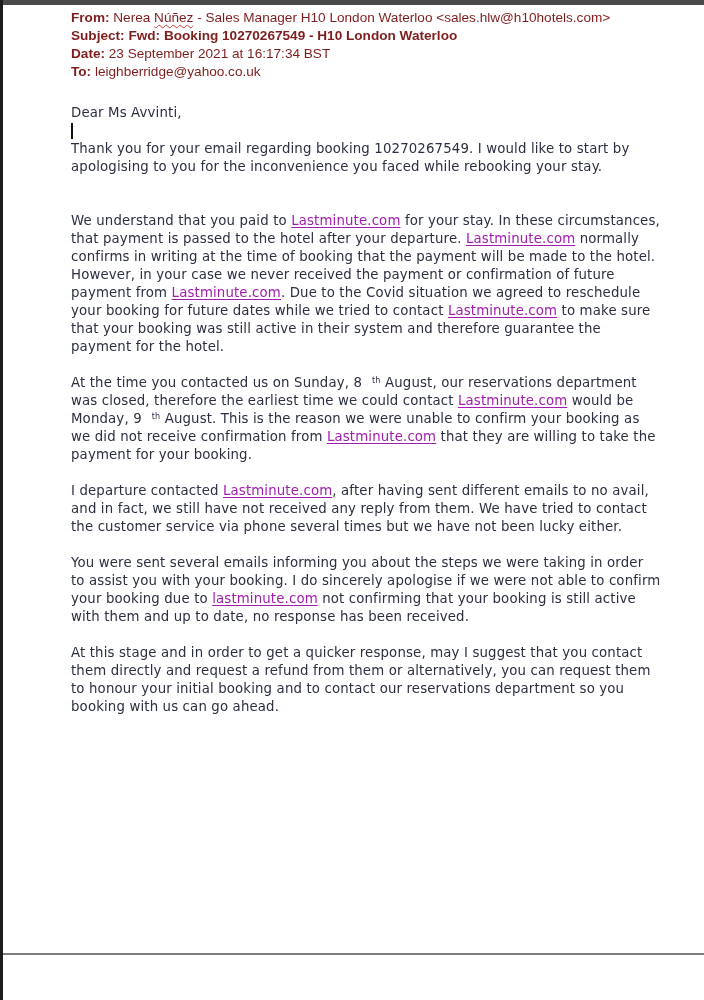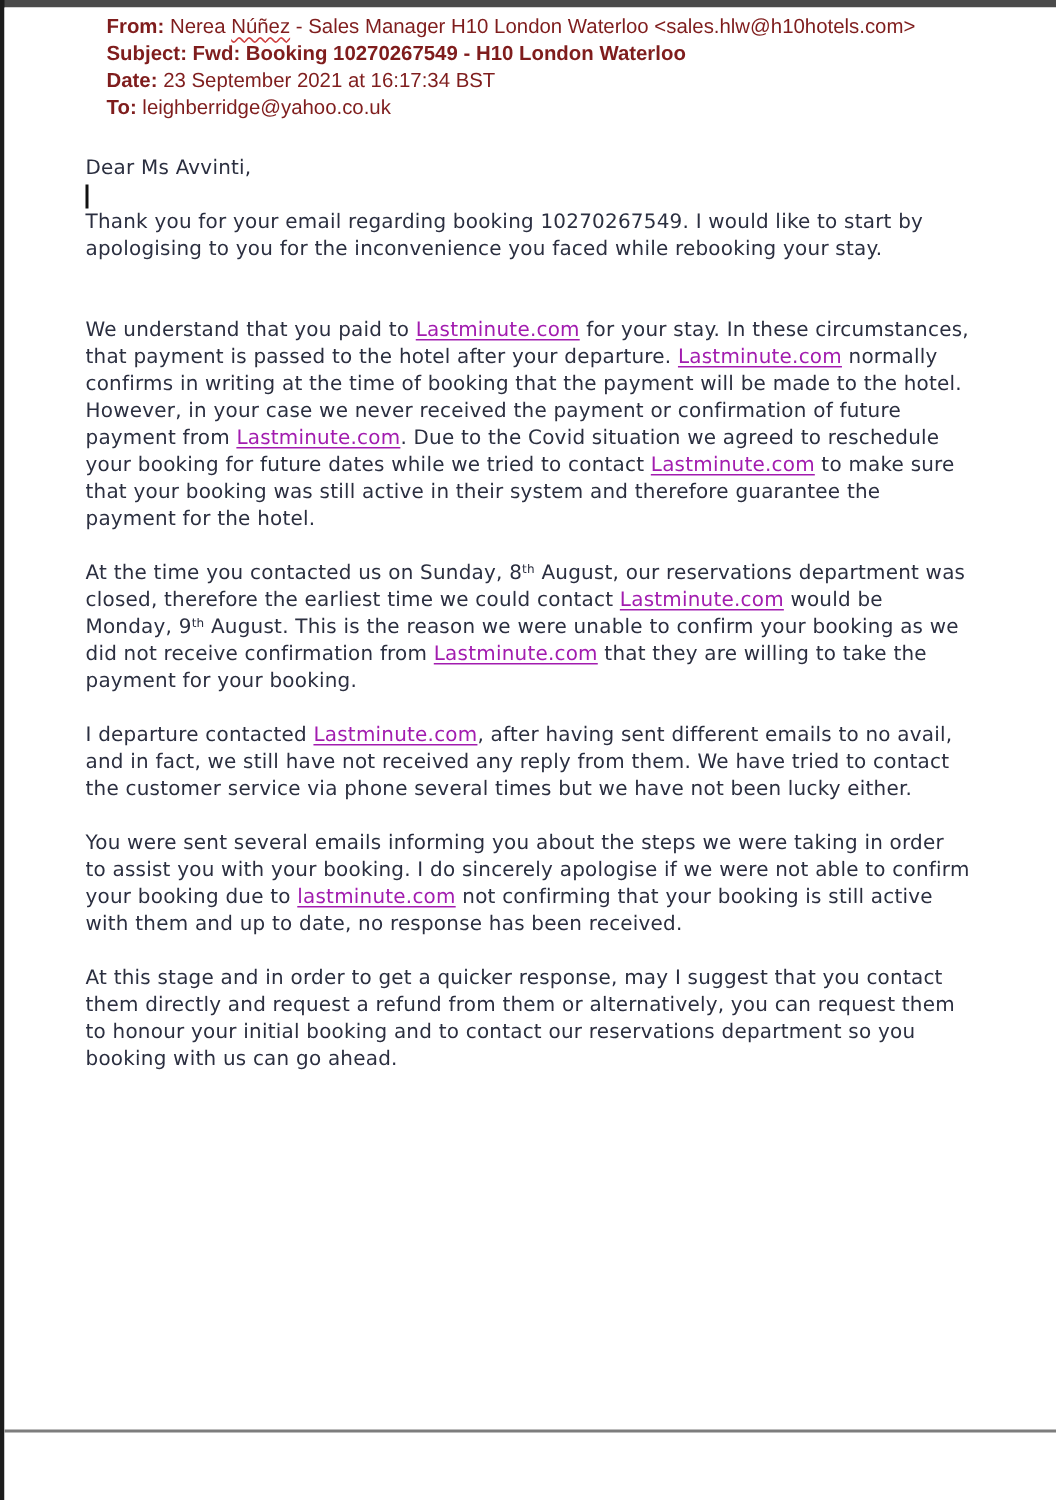--- a/index.html
+++ b/index.html
@@ -43,21 +43,21 @@
     .headers .hdr-row { height: 18px; }
     .headers .lbl { font-weight: bold; }
     .headers .subj { font-weight: bold; }
     .squiggle {
       text-decoration: underline wavy #d04040;
       text-decoration-thickness: 1px;
       text-underline-offset: 2px;
     }
     .body-text {
       position: absolute;
-      left: 57px; top: 104px;
+      left: 71px; top: 104px;
       width: 590px;
       font-family: "DejaVu Sans", sans-serif;
       font-size: 13.3px;
       line-height: 18px;
       color: #2b2f40;
       letter-spacing: 0.15px;
     }
     .body-text p {
       margin: 0;
     }
@@ -74,20 +74,21 @@
     }
     a.link {
       color: #a21caf;
       text-decoration: underline;
       text-underline-offset: 2px;
     }
     sup.ord {
       font-size: 8px;
       vertical-align: 4px;
       line-height: 0;
+      margin-left: 10px;
     }
     .gap-big { height: 36px; }
     .gap { height: 18px; }
     .footer-rule {
       position: absolute;
       left: 3px; top: 953px;
       width: 701px; height: 2px;
       background: #7d7d7d;
     }
   </style>

